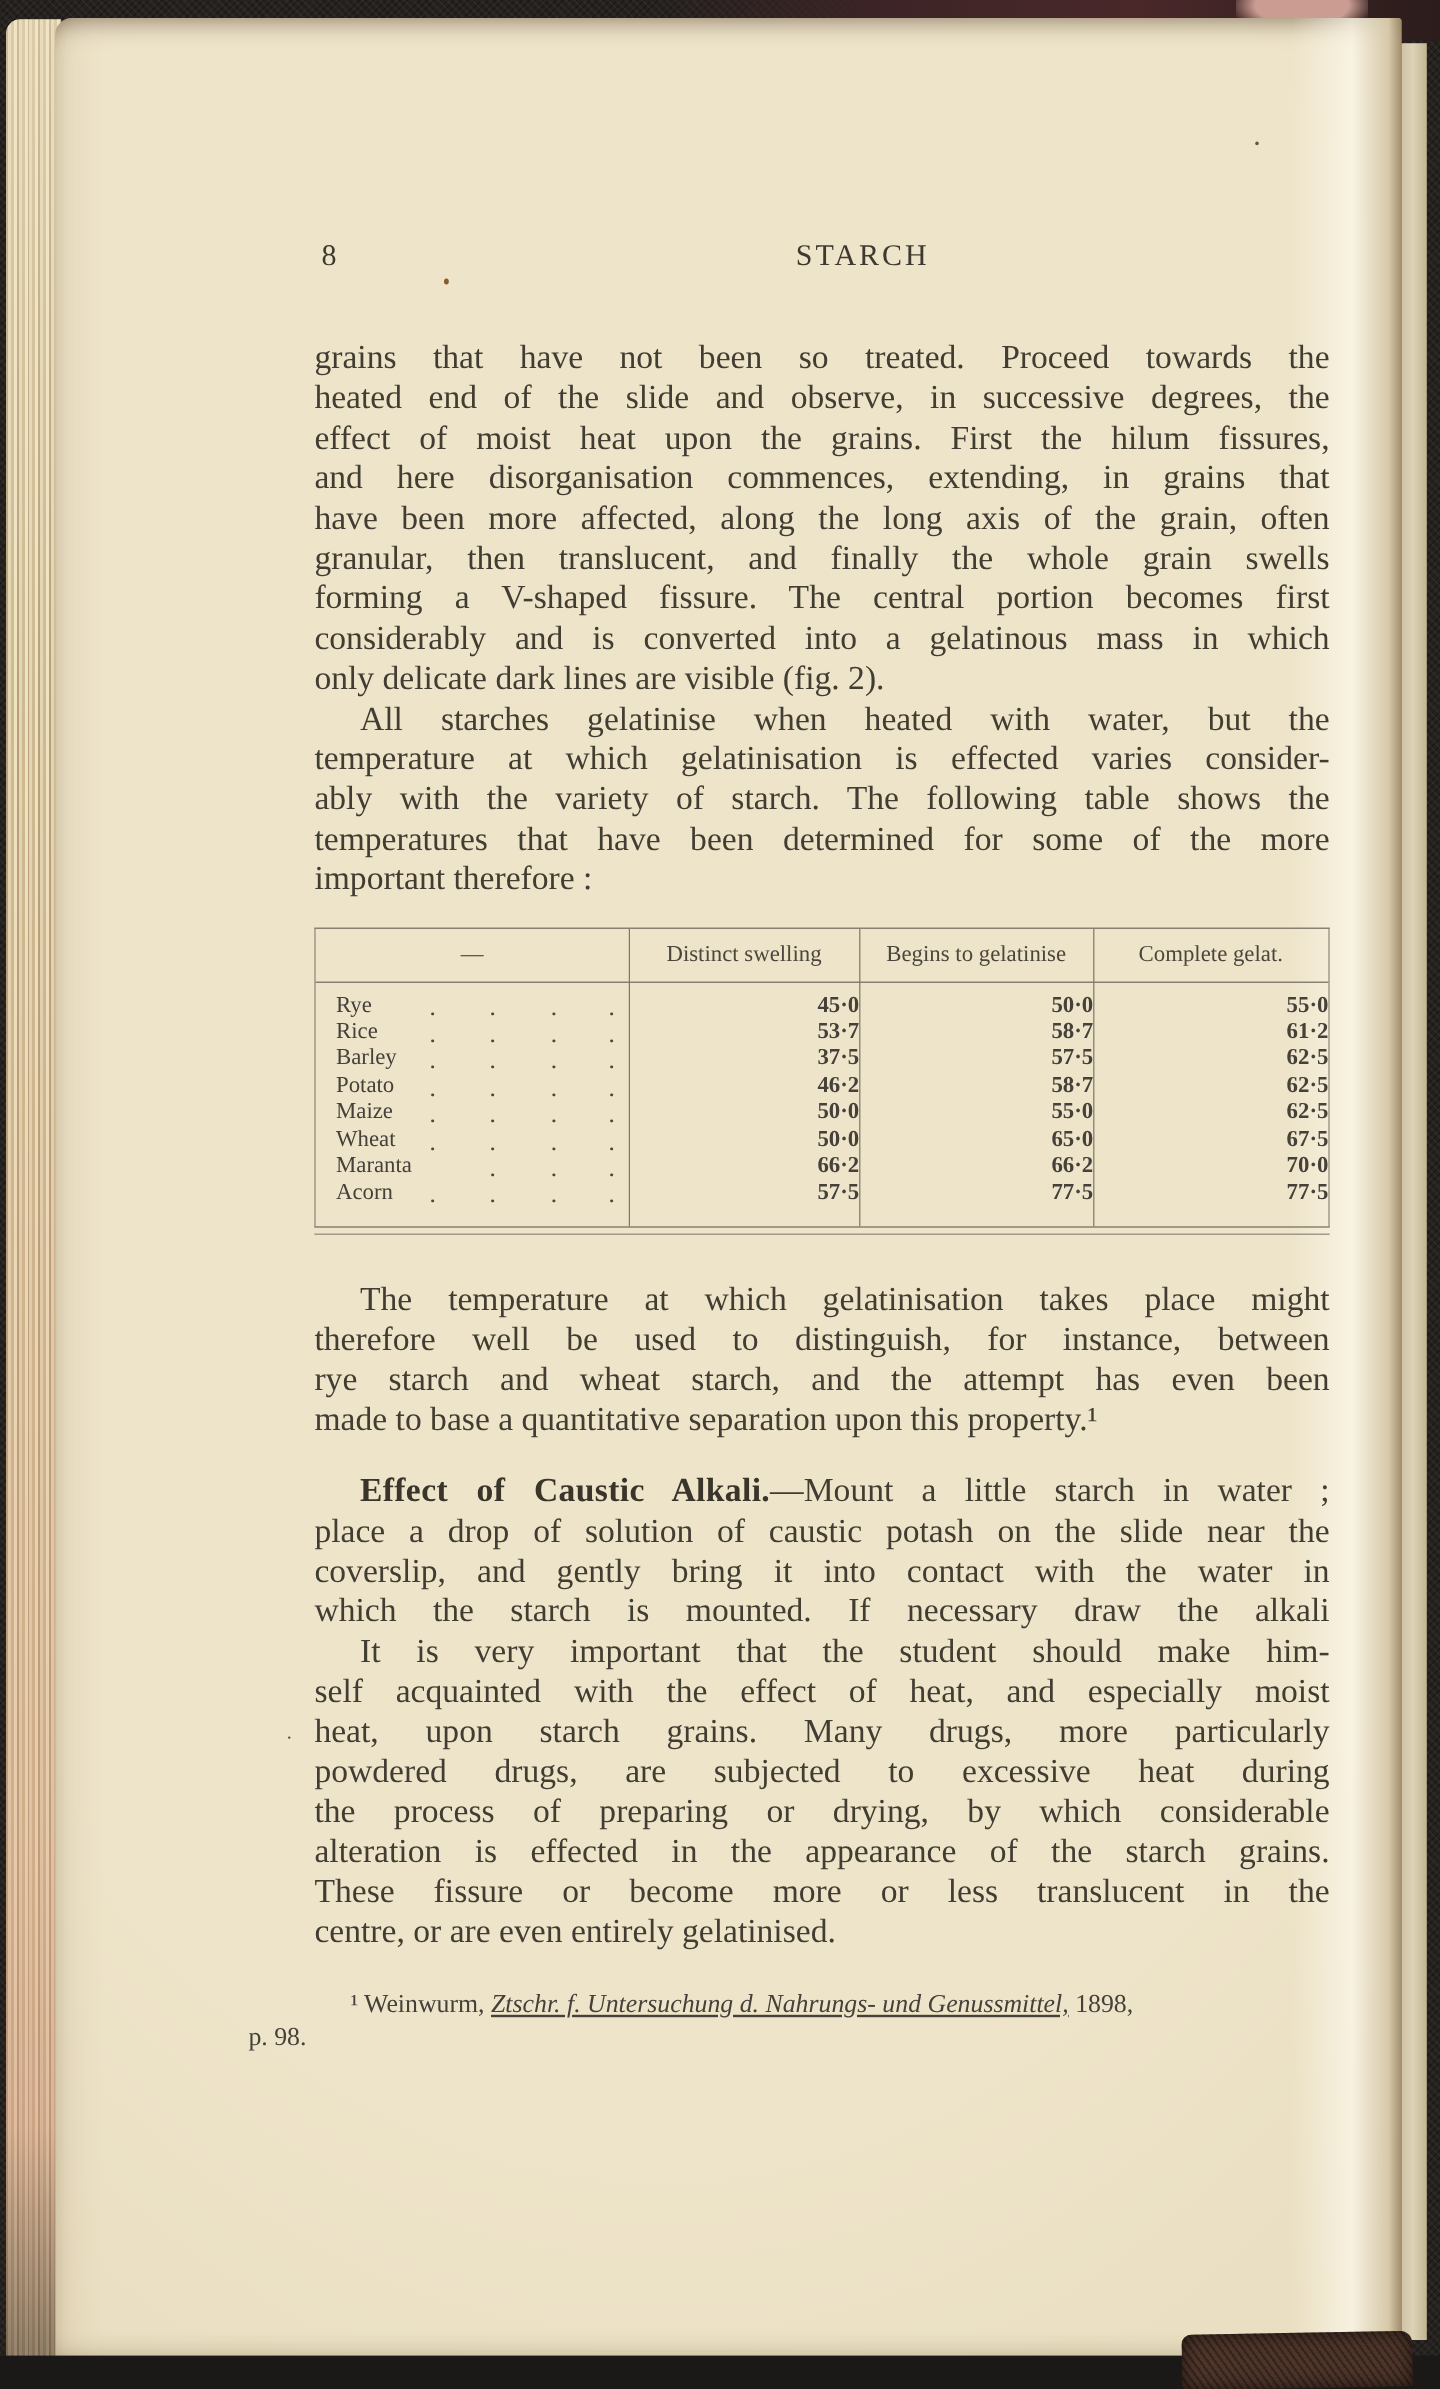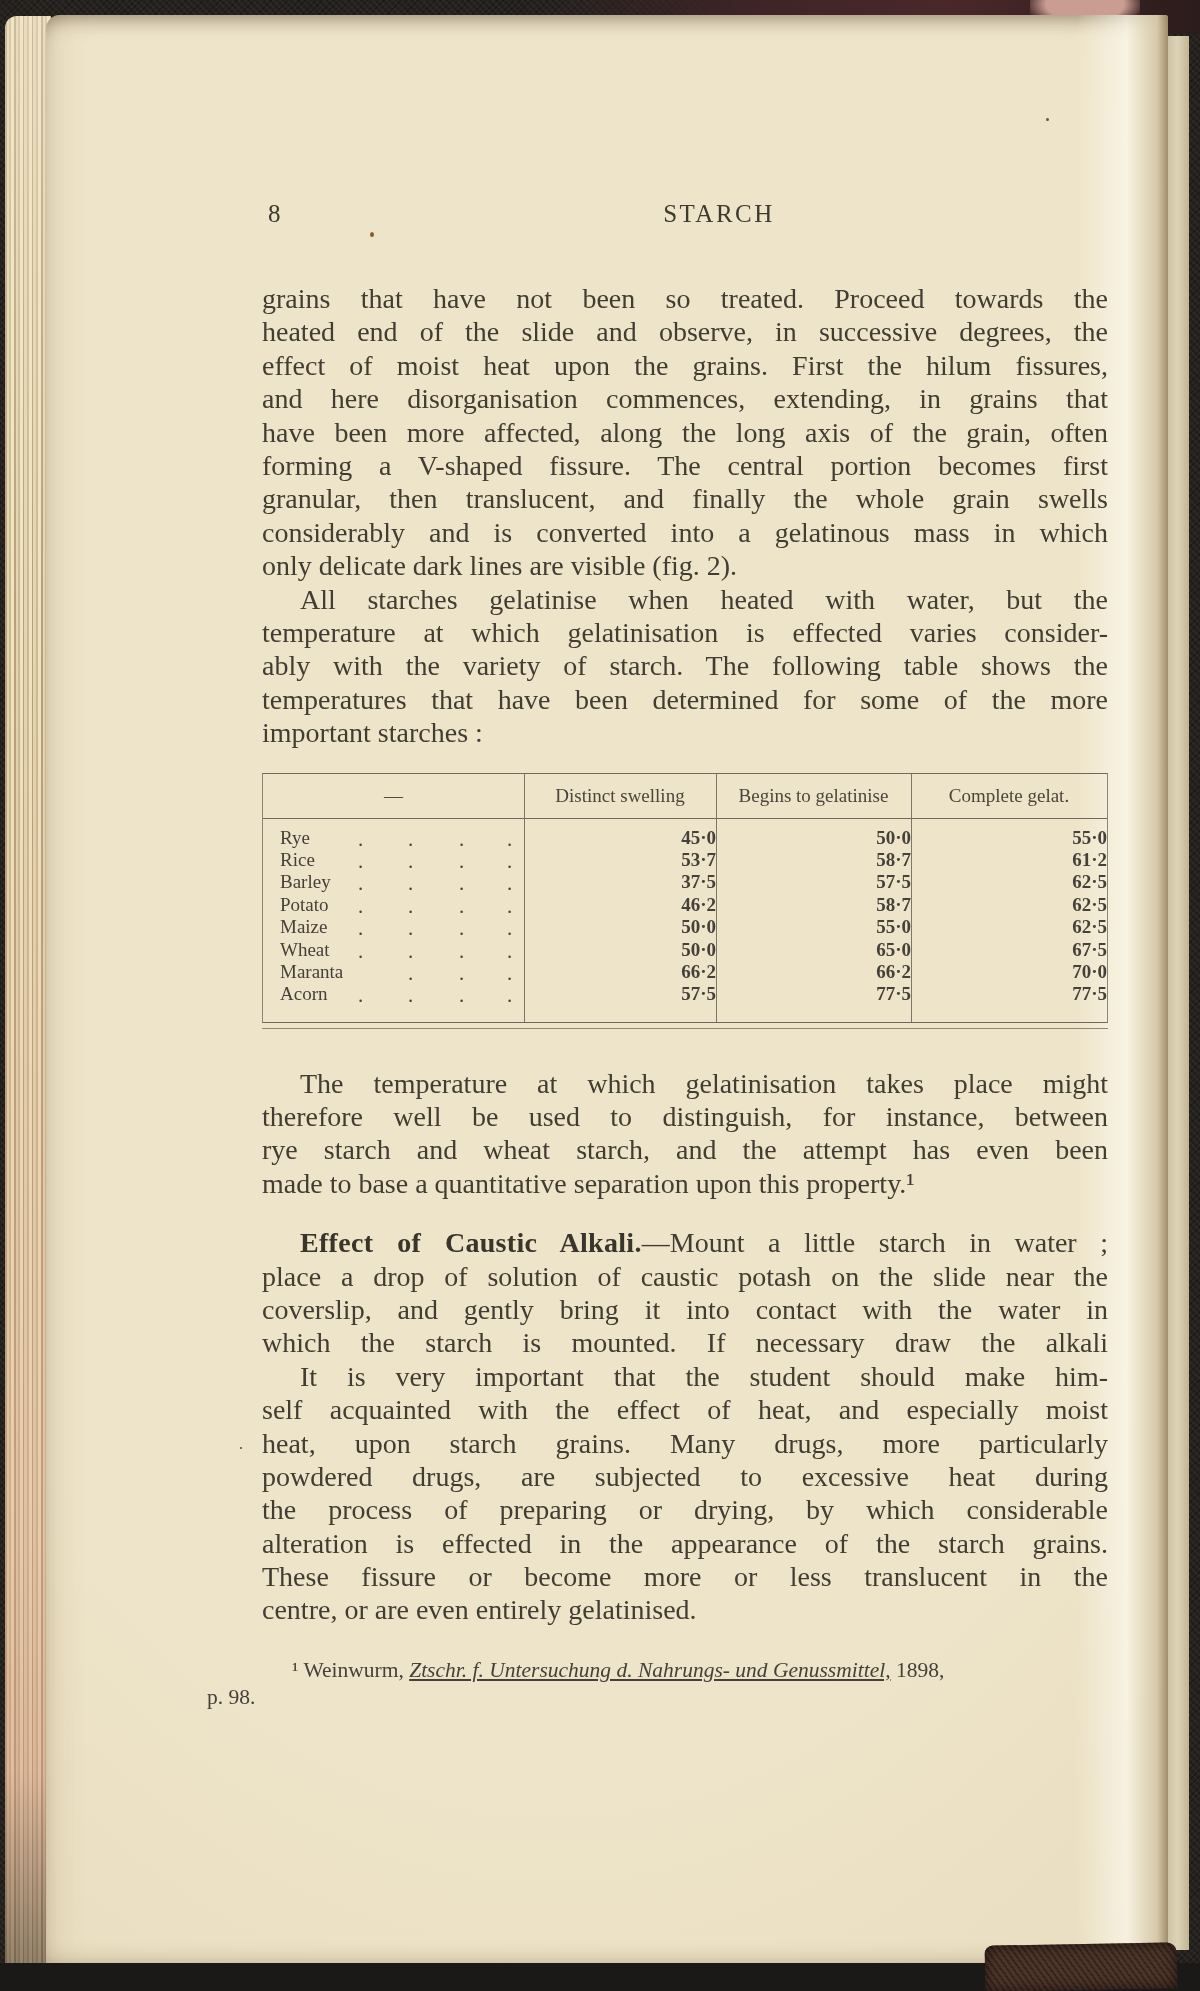--- a/index.html
+++ b/index.html
@@ -102,32 +102,32 @@
       <span class="pageno">8</span>
       <span class="runtitle">STARCH</span>
     </div>
 
     <div class="para p1">
       <div class="bl jl">grains that have not been so treated.  Proceed towards the</div>
       <div class="bl jl">heated end of the slide and observe, in successive degrees, the</div>
       <div class="bl jl">effect of moist heat upon the grains.  First the hilum fissures,</div>
       <div class="bl jl">and here disorganisation commences, extending, in grains that</div>
       <div class="bl jl">have been more affected, along the long axis of the grain, often</div>
+      <div class="bl jl">granular, then translucent, and finally the whole grain swells</div>
       <div class="bl jl">forming a V-shaped fissure.  The central portion becomes first</div>
-      <div class="bl jl">granular, then translucent, and finally the whole grain swells</div>
       <div class="bl jl">considerably and is converted into a gelatinous mass in which</div>
       <div class="bl ll">only delicate dark lines are visible (fig. 2).</div>
     </div>
 
     <div class="para">
       <div class="bl jl ind">All starches gelatinise when heated with water, but the</div>
       <div class="bl jl">temperature at which gelatinisation is effected varies consider-</div>
       <div class="bl jl">ably with the variety of starch.  The following table shows the</div>
       <div class="bl jl">temperatures that have been determined for some of the more</div>
-      <div class="bl ll">important starches :</div>
+      <div class="bl ll">important therefore :</div>
     </div>
 
     <div class="gtable">
       <div class="vline v1"></div>
       <div class="vline v2"></div>
       <div class="vline v3"></div>
       <div class="thead">
         <div>—</div>
         <div>Distinct swelling</div>
         <div>Begins to gelatinise</div>

